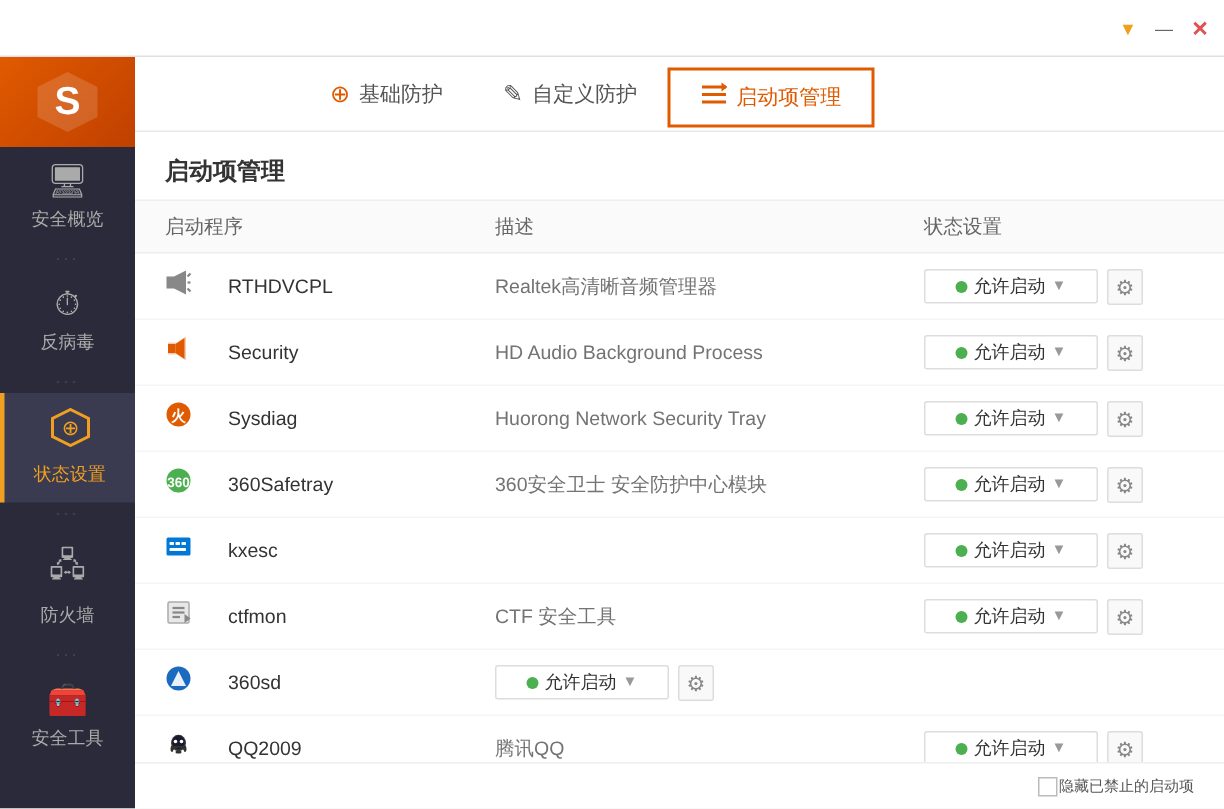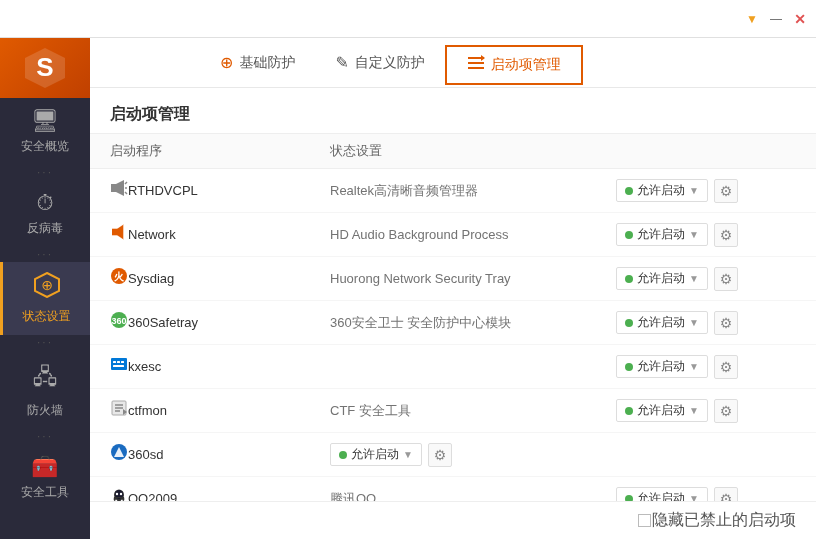--- a/index.html
+++ b/index.html
@@ -122,32 +122,32 @@
     }
     .table-row {
       display: grid;
       grid-template-columns: 220px 1fr 180px;
       padding: 8px 20px;
       align-items: center;
       border-bottom: 1px solid #f5f5f5;
       min-height: 44px;
     }
     .row-name {
-      display: flex; align-items: center; gap: 0;
+      display: flex; align-items: center; gap: 24px;
       font-size: 13px; color: #333;
     }
     .row-desc { font-size: 13px; color: #737373; }
     .row-status {
       display: flex; align-items: center; gap: 6px;
     }
     .status-select {
       display: flex; align-items: center;
       border: 1px solid #ddd;
       border-radius: 2px;
-      padding: 2px 8px;
+      padding: 2px 20px;
       font-size: 12px;
       color: #333;
       background: #fff;
       cursor: pointer;
       gap: 4px;
     }
     .status-dot { width: 8px; height: 8px; border-radius: 50%; background: #4caf50; display: inline-block; }
     .dropdown-arrow { color: #999; font-size: 10px; }
     .gear-btn {
       width: 24px; height: 24px;
@@ -159,21 +159,21 @@
     }
     .table-footer {
       padding: 8px 20px;
       display: flex;
       justify-content: flex-end;
       align-items: center;
       border-top: 1px solid #eee;
     }
     .hide-checkbox {
       display: flex; align-items: center; gap: 1px;
-      font-size: 16px; color: #555; cursor: pointer;
+      font-size: 10px; color: #555; cursor: pointer;
     }
     .checkbox-box {
       width: 13px; height: 13px;
       border: 1px solid #bbb;
       background: #fff;
       display: inline-block;
     }
 
     
     .table-body::-webkit-scrollbar { width: 6px; }
@@ -259,20 +259,21 @@
         </span>
         <span>启动项管理</span>
       </div>
     </div>
 
     <div class="content">
       <div class="content-header">启动项管理</div>
 
       <div class="table-header">
         <span>启动程序</span>
+        <span>描述</span>
         <span>状态设置</span>
       </div>
 
       <div class="table-body">
 
         <div class="table-row">
           <div class="row-name">
             <span style="font-size:18px; color:#777;">
               <svg width="18" height="18" viewBox="0 0 18 18">
                   <rect x="1" y="5" width="5" height="8" fill="#888"></rect>
@@ -297,21 +298,21 @@
 
         <div class="table-row">
           <div class="row-name">
             <span style="font-size:18px; color:#e05a00;">
               <svg width="18" height="18" viewBox="0 0 18 18">
                   <polygon points="2,5 8,5 14,1 14,17 8,13 2,13" fill="#e05a00" opacity="0.3"></polygon>
                   <polygon points="2,6 7,6 7,12 2,12" fill="#e05a00"></polygon>
                   <polygon points="7,6 13,2 13,16 7,12" fill="#e05a00"></polygon>
                 </svg>
             </span>
-            <span>Network</span>
+            <span>Security</span>
           </div>
           <div class="row-desc">HD Audio Background Process</div>
           <div class="row-status">
             <div class="status-select">
               <span class="status-dot"></span>
               <span>允许启动</span>
               <span class="dropdown-arrow">▼</span>
             </div>
             <div class="gear-btn">⚙</div>
           </div>

